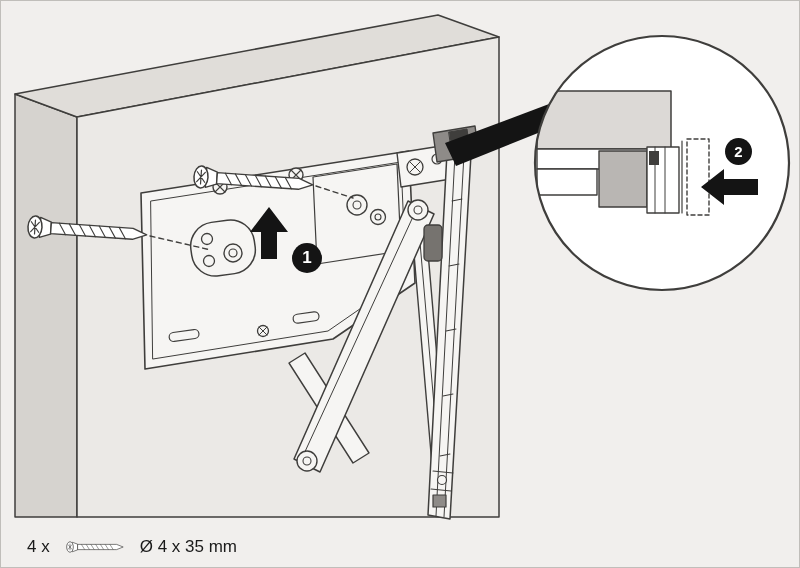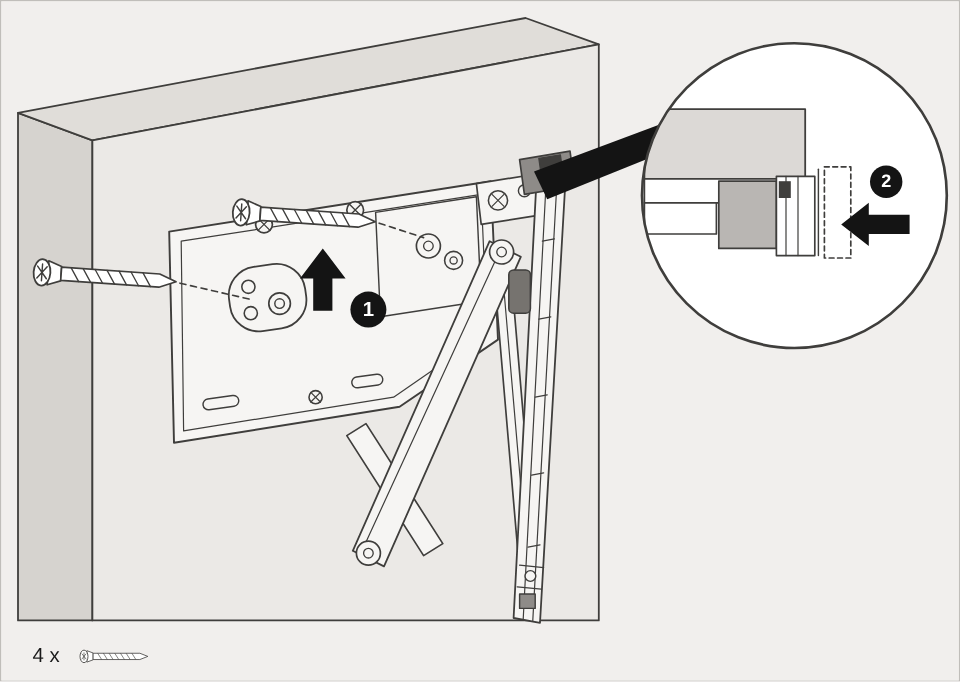--- a/index.html
+++ b/index.html
@@ -147,15 +147,16 @@
   <div class="badge badge-1">1</div>
   <div class="badge badge-2">2</div>
 
   <div class="parts-row">
     <span>4 x</span>
     <span class="icon-wrap">
       <svg width="62" height="22" viewBox="0 0 124 44">
         <use href="#screw" transform="translate(12,22) scale(0.95)"></use>
       </svg>
     </span>
+    <span>Ø 4 x 35 mm</span>
   </div>
 
 </div>
 
 </body></html>

